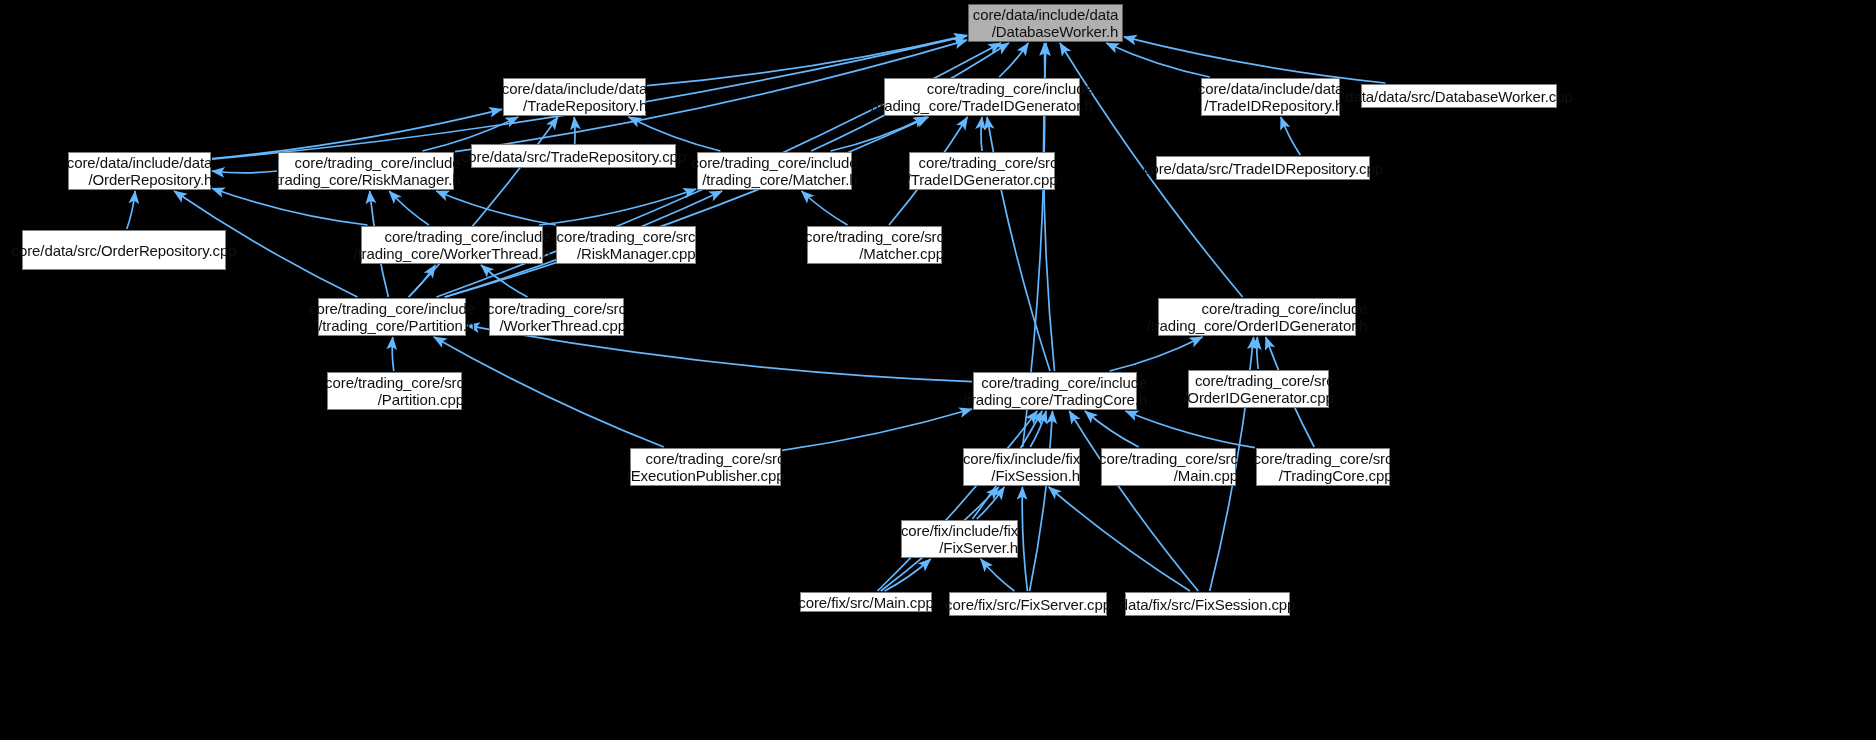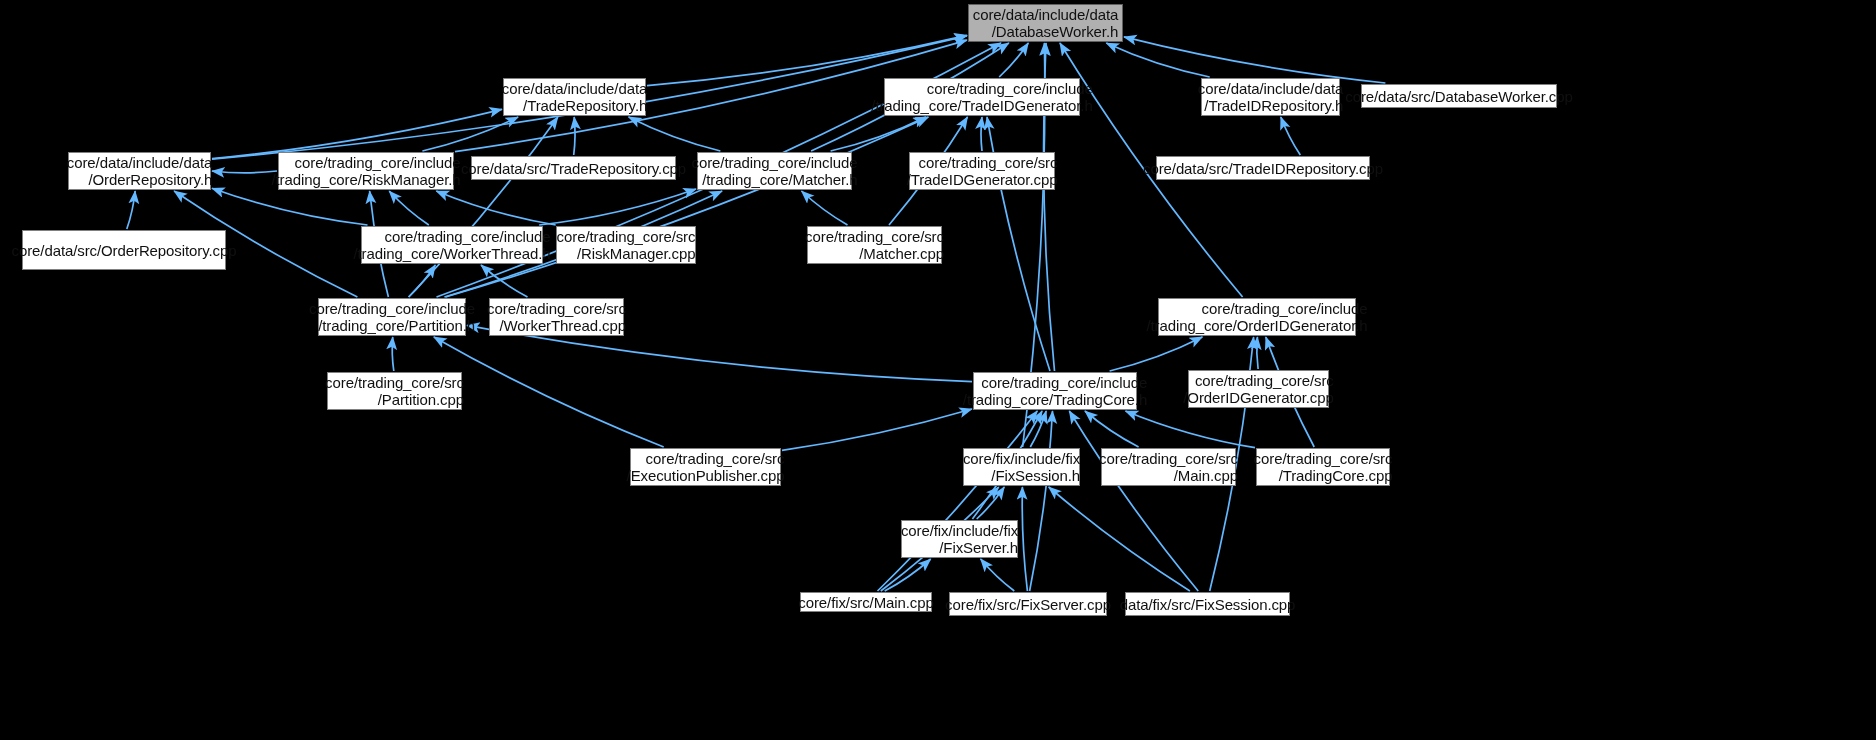--- a/index.html
+++ b/index.html
@@ -104,26 +104,26 @@
   </svg>
   <div id="node-layer">
       <div class="node root" style="left: 968px; top: 4px; width: 155px; height: 38px;"><span class="lbl">core/data/include/data
 /DatabaseWorker.h</span></div>
       <div class="node" style="left: 503px; top: 78px; width: 143px; height: 38px;"><span class="lbl">core/data/include/data
 /TradeRepository.h</span></div>
       <div class="node" style="left: 884px; top: 78px; width: 196px; height: 38px;"><span class="lbl">core/trading_core/include
 /trading_core/TradeIDGenerator.h</span></div>
       <div class="node" style="left: 1201px; top: 78px; width: 139px; height: 38px;"><span class="lbl">core/data/include/data
 /TradeIDRepository.h</span></div>
-      <div class="node" style="left: 1361px; top: 84px; width: 196px; height: 24px;"><span class="lbl">core/data/src/DatabaseWorker.cpp</span></div>
+      <div class="node" style="left: 1361px; top: 84px; width: 196px; height: 24px;"><span class="lbl">data/data/src/DatabaseWorker.cpp</span></div>
       <div class="node" style="left: 68px; top: 152px; width: 143px; height: 38px;"><span class="lbl">core/data/include/data
 /OrderRepository.h</span></div>
       <div class="node" style="left: 278px; top: 152px; width: 176px; height: 38px;"><span class="lbl">core/trading_core/include
 /trading_core/RiskManager.h</span></div>
-      <div class="node" style="left: 471px; top: 156px; width: 205px; height: 24px;"><span class="lbl">core/data/src/TradeRepository.cpp</span></div>
+      <div class="node" style="left: 471px; top: 144px; width: 205px; height: 24px;"><span class="lbl">core/data/src/TradeRepository.cpp</span></div>
       <div class="node" style="left: 697px; top: 152px; width: 155px; height: 38px;"><span class="lbl">core/trading_core/include
 /trading_core/Matcher.h</span></div>
       <div class="node" style="left: 909px; top: 152px; width: 146px; height: 38px;"><span class="lbl">core/trading_core/src
 /TradeIDGenerator.cpp</span></div>
       <div class="node" style="left: 1156px; top: 156px; width: 214px; height: 24px;"><span class="lbl">core/data/src/TradeIDRepository.cpp</span></div>
       <div class="node" style="left: 22px; top: 230px; width: 204px; height: 40px;"><span class="lbl">core/data/src/OrderRepository.cpp</span></div>
       <div class="node" style="left: 361px; top: 226px; width: 182px; height: 38px;"><span class="lbl">core/trading_core/include
 /trading_core/WorkerThread.h</span></div>
       <div class="node" style="left: 556px; top: 226px; width: 140px; height: 38px;"><span class="lbl">core/trading_core/src
 /RiskManager.cpp</span></div>

